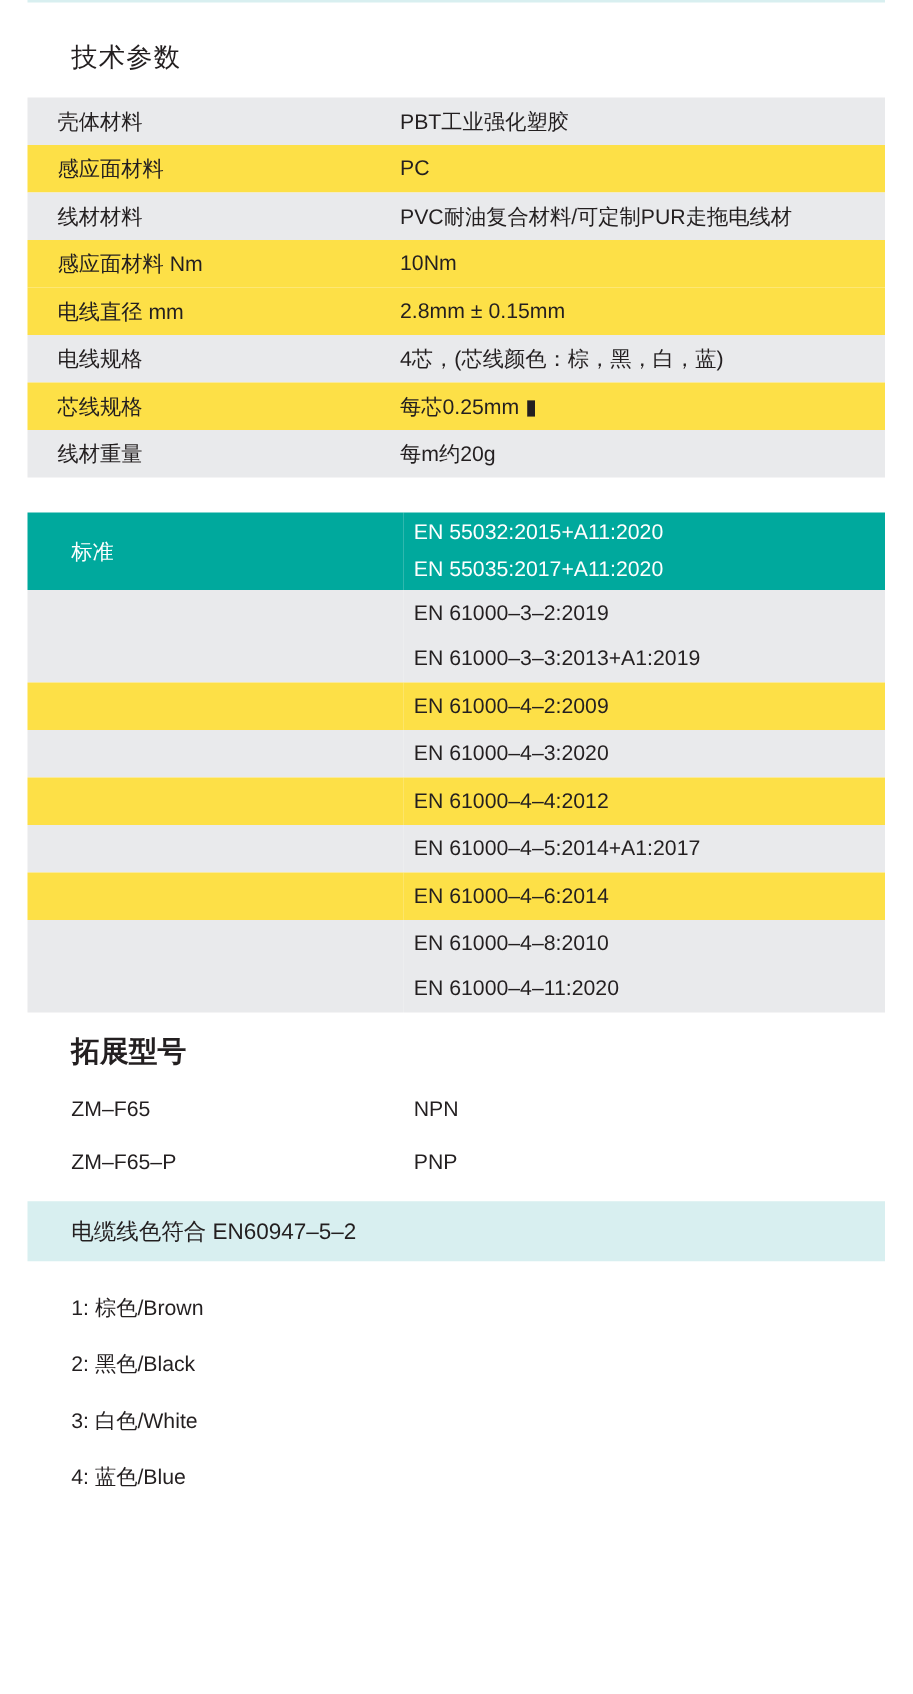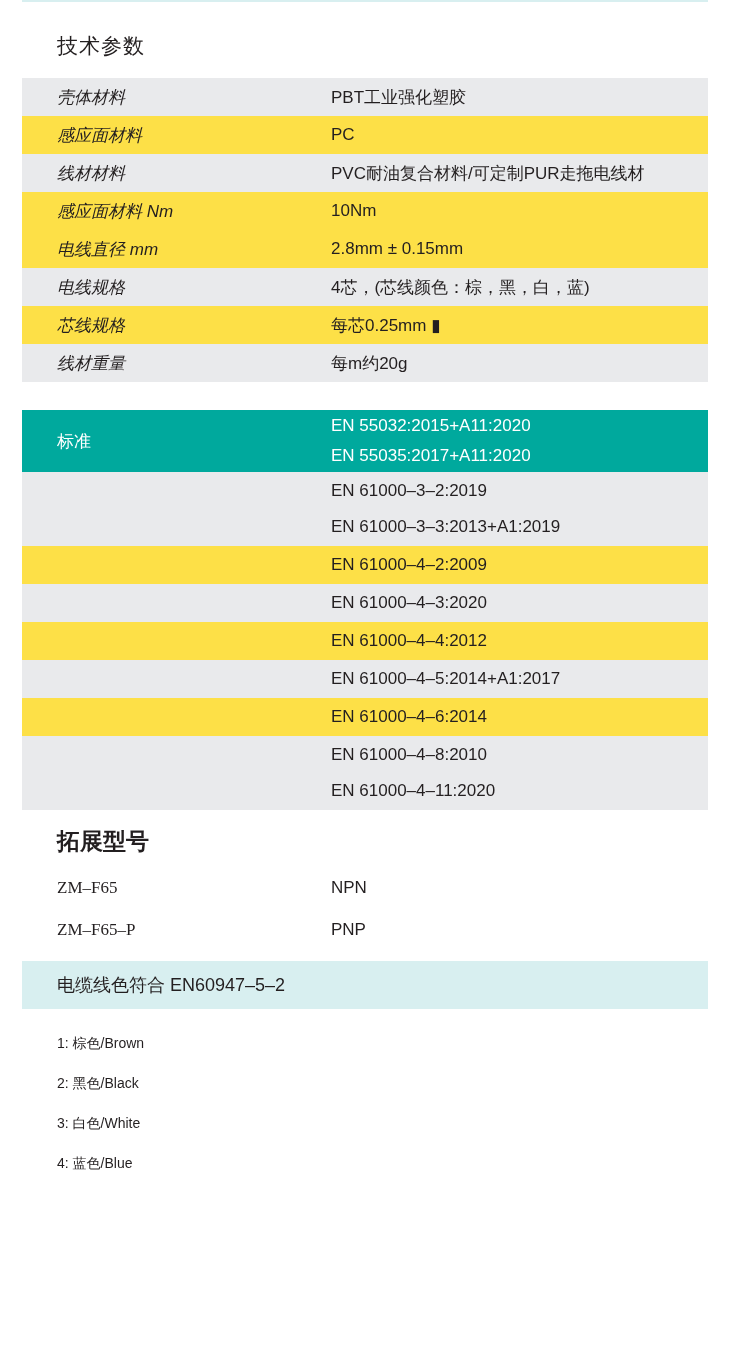--- a/index.html
+++ b/index.html
@@ -39,22 +39,21 @@
     table-layout: fixed;
   }
   .mech-table td {
     font-size: 17px;
     height: 36px;
     vertical-align: middle;
     color: #231f20;
   }
   .mech-table td.k {
     width: 265px;
-    padding-left: 35px;
-    font-style: italic;
+    padding-left: 24px;
   }
   .mech-table td.v {
     padding-left: 8px;
   }
   .row-alt {
     background: #e9eaec;
   }
   .row-plain {
     background: #fde047;
   }
@@ -103,40 +102,39 @@
     padding: 16px 0 10px 35px;
   }
   .ext-table td {
     font-size: 17px;
     height: 40px;
     vertical-align: middle;
   }
   .ext-table td.k {
     width: 265px;
     padding-left: 35px;
-    font-family: Liberation Serif, serif;
   }
   .ext-table td.v {
     padding-left: 8px;
   }
   .cable-banner {
     background: #d8eff0;
     height: 48px;
     display: flex;
     align-items: center;
     padding-left: 35px;
     font-size: 18px;
     color: #231f20;
     margin-top: 10px;
   }
   .color-list {
     padding: 26px 0 0 35px;
   }
   .color-list div {
-    font-size: 14px;
+    font-size: 17px;
     margin-bottom: 22px;
     color: #231f20;
   }
   .top-rule {
     height: 2px;
     background: #d8eff0;
     width: 100%;
   }
 </style>
 </head>

